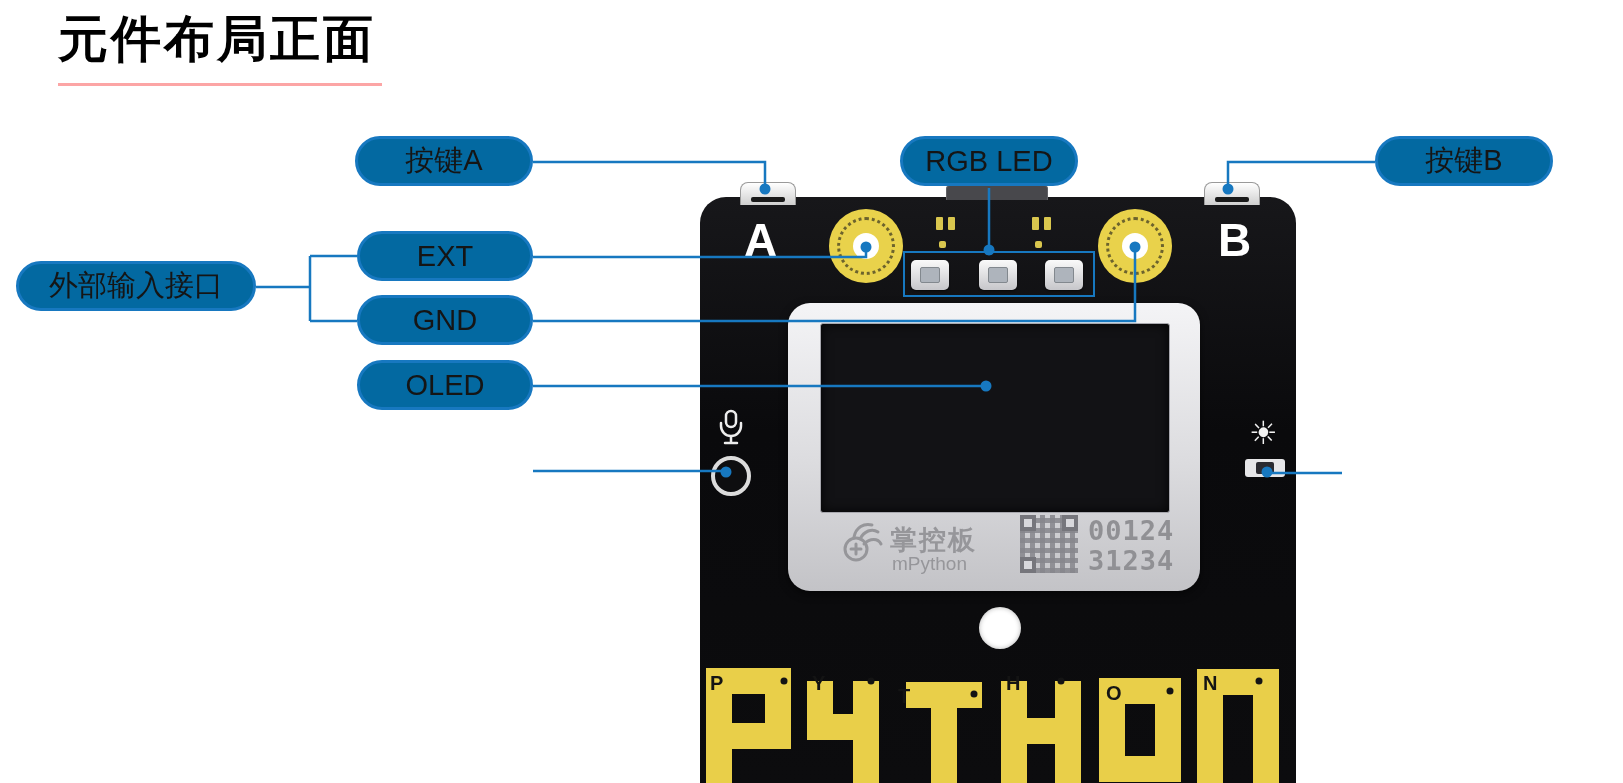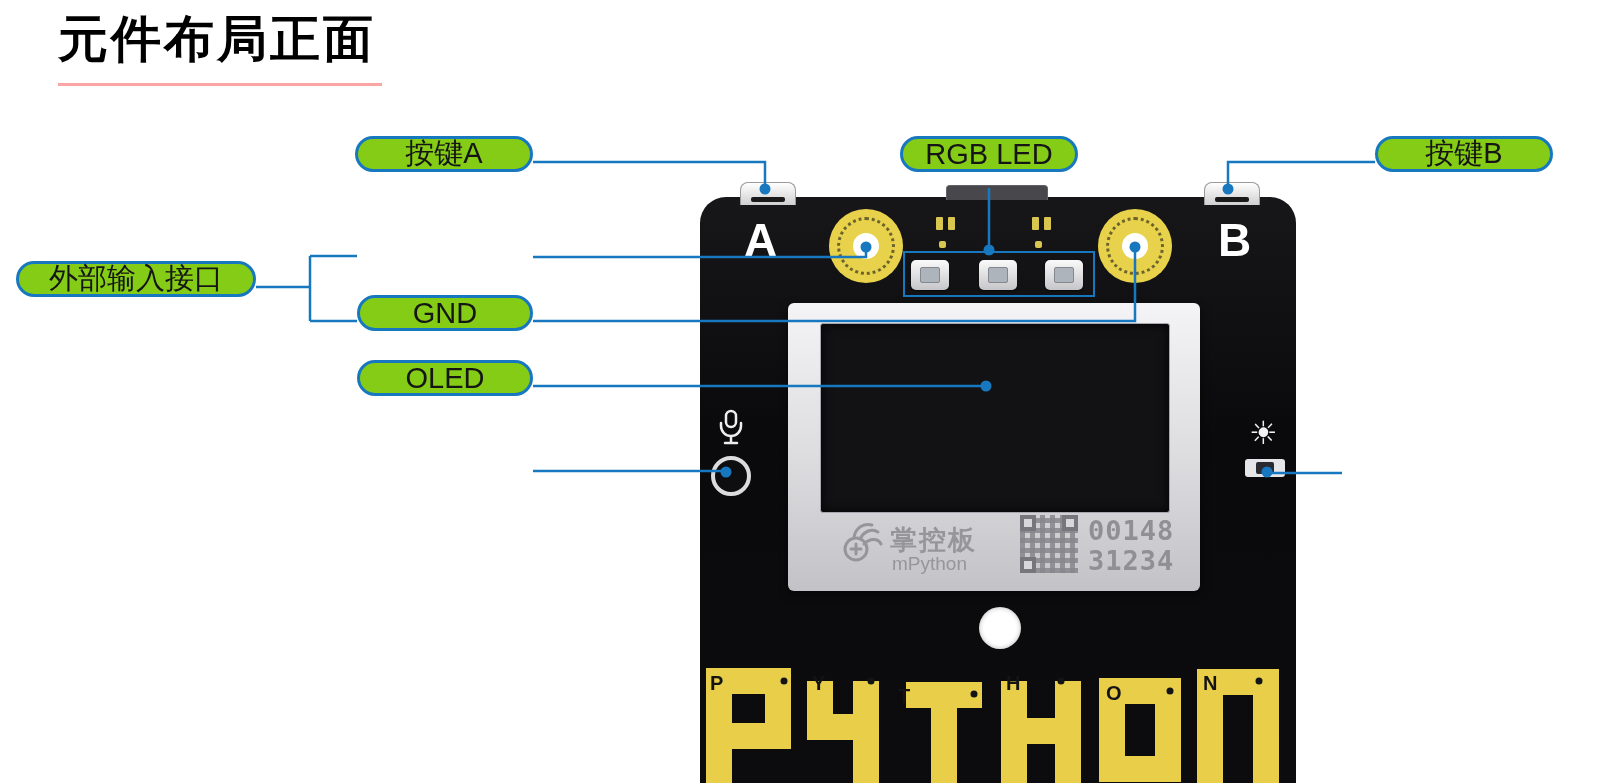--- a/index.html
+++ b/index.html
@@ -4,21 +4,21 @@
 <style>
   html,body{margin:0;padding:0;background:#fff;}
   .stage{position:relative;width:1623px;height:783px;background:#ffffff;overflow:hidden;
          font-family:"Liberation Sans","DejaVu Sans",sans-serif;}
 
   
   .title{position:absolute;left:58px;top:6px;margin:0;font-size:50px;font-weight:700;color:#000;
          border-bottom:3px solid #fca5a5;padding:0 6px 10px 0;letter-spacing:3px;}
 
   
-  .pill{position:absolute;height:36px;background:#84cc16;border:3px solid #1778c0;border-radius:28px;
+  .pill{position:absolute;height:50px;background:#0369a1;border:3px solid #1778c0;border-radius:28px;
         display:flex;align-items:center;justify-content:center;font-size:29px;color:#151515;
         box-sizing:border-box;z-index:6;white-space:nowrap;}
   .pl-btn-a{left:355px;top:136px;width:178px;}
   .pl-rgb  {left:900px;top:136px;width:178px;}
   .pl-btn-b{left:1375px;top:136px;width:178px;}
   .pl-extin{left:16px;top:261px;width:240px;}
   .pl-ext  {left:357px;top:231px;width:176px;}
   .pl-gnd  {left:357px;top:295px;width:176px;}
   .pl-oled {left:357px;top:360px;width:176px;}
   .pl-mic  {left:357px;top:445px;width:176px;}
@@ -49,21 +49,21 @@
   .gp1{left:239px;top:44px;} .gp2{left:335px;top:44px;}
 
   .rgb-group{position:absolute;left:203px;top:54px;width:192px;height:46px;
              border:2px solid #1778c0;box-sizing:border-box;}
   .led{position:absolute;top:7px;width:38px;height:30px;border-radius:5px;
        background:linear-gradient(#fafafa,#c6c6ca);box-shadow:0 1px 2px rgba(0,0,0,.6);}
   .led1{left:6px;} .led2{left:74px;} .led3{left:140px;}
   .die{position:absolute;left:50%;top:50%;transform:translate(-50%,-50%);
        width:18px;height:14px;background:#aeb4bc;border:1px solid #82888e;border-radius:2px;}
 
-  .bezel{position:absolute;left:88px;top:106px;width:412px;height:288px;border-radius:6px;
+  .bezel{position:absolute;left:88px;top:106px;width:412px;height:288px;border-radius:22px;
          background:linear-gradient(180deg,#f4f4f6 0%,#dcdcdf 55%,#c3c3c7 100%);
          box-shadow:0 3px 8px rgba(0,0,0,.55);}
   .screen{position:absolute;left:32px;top:20px;width:348px;height:188px;background:#121215;
           border:1px solid #a8a8ae;border-radius:3px;box-shadow:inset 0 0 12px rgba(0,0,0,.85);}
   .hand{position:absolute;left:46px;top:210px;}
   .logo-cn{position:absolute;left:102px;top:219px;font-size:27px;font-weight:600;color:#96969a;letter-spacing:2px;}
   .logo-en{position:absolute;left:104px;top:250px;font-size:19px;color:#96969a;}
   .qr{position:absolute;left:232px;top:212px;width:58px;height:58px;
       background-image:repeating-linear-gradient(0deg,rgba(134,134,140,.85) 0 5px,transparent 5px 10px),
                        repeating-linear-gradient(90deg,rgba(134,134,140,.85) 0 5px,transparent 5px 10px);}
@@ -141,21 +141,21 @@
         </g>
       </svg>
       <div class="logo-cn">掌控板</div>
       <div class="logo-en">mPython</div>
       <div class="qr">
         <i class="fp fp-tl"></i>
         <i class="fp fp-tr"></i>
         <i class="fp fp-bl"></i>
       </div>
       <div class="serial">
-        <div>00148</div>
+        <div>00124</div>
         <div>31234</div>
       </div>
     </div>
 
     <svg class="mic-icon" width="30" height="38" viewBox="0 0 30 38">
       <g fill="none" stroke="#ededed" stroke-width="2.5" stroke-linecap="round">
         <rect x="10" y="2" width="10" height="16" rx="5"></rect>
         <path d="M 5 14 v 3 a 10 10 0 0 0 20 0 v -3"></path>
         <line x1="15" y1="28" x2="15" y2="33"></line>
         <line x1="9" y1="34" x2="21" y2="34"></line>
@@ -218,16 +218,17 @@
       <circle cx="986" cy="386" r="5.5"></circle>
       <circle cx="726" cy="472" r="5.5"></circle>
       <circle cx="1267" cy="472" r="5.5"></circle>
     </g>
   </svg>
 
   <div class="pill pl-btn-a">按键A</div>
   <div class="pill pl-rgb">RGB LED</div>
   <div class="pill pl-btn-b">按键B</div>
   <div class="pill pl-extin">外部输入接口</div>
+  <div class="pill pl-ext">EXT</div>
   <div class="pill pl-gnd">GND</div>
   <div class="pill pl-oled">OLED</div>
 
 </div>
 
 </body></html>

